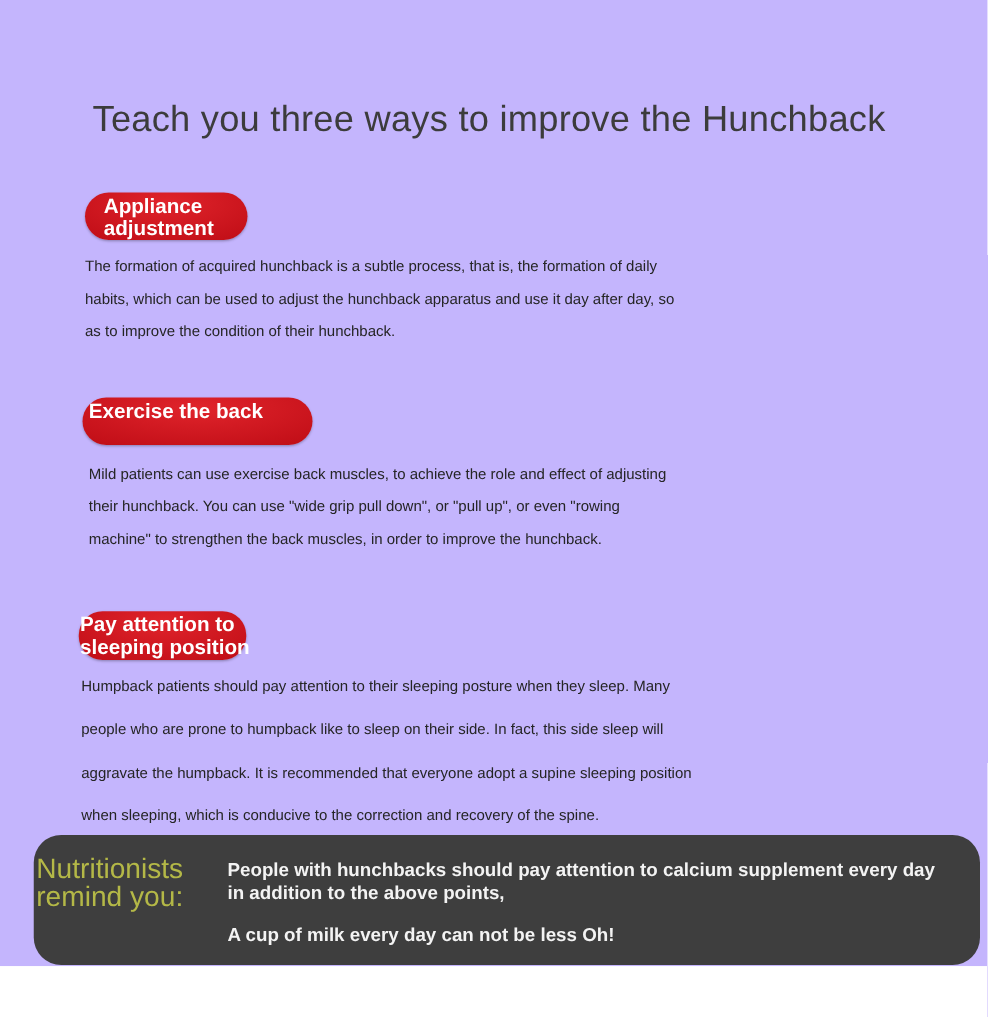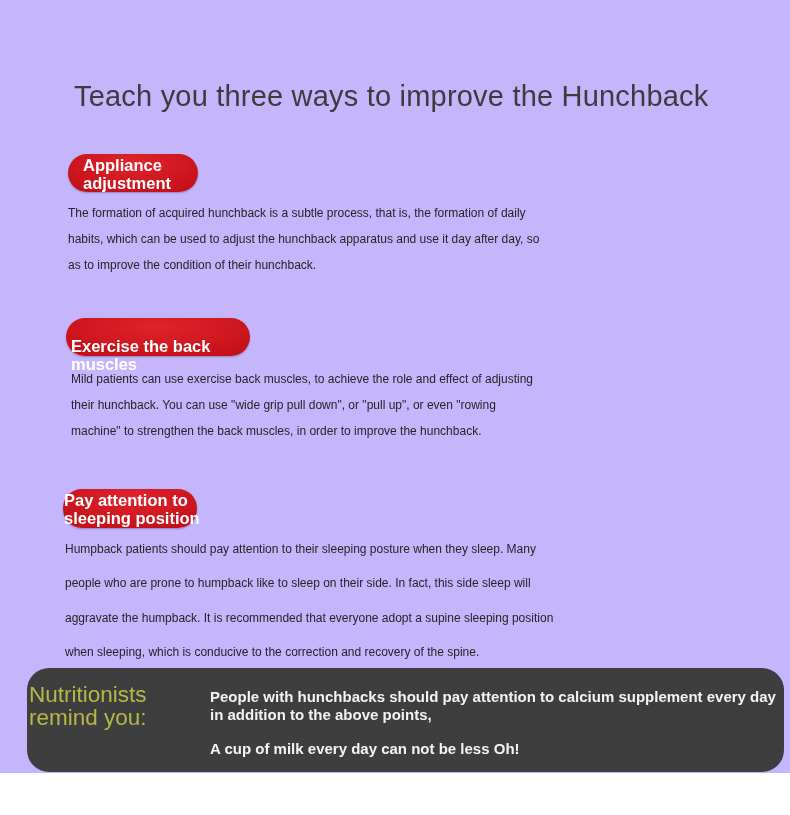--- a/index.html
+++ b/index.html
@@ -28,21 +28,21 @@
     background: radial-gradient(120% 160% at 50% 22%, var(--badge-red-light) 0%, var(--badge-red) 55%, var(--badge-red-dark) 100%);
     box-shadow: 0 1px 2px rgba(0,0,0,0.28);
     color: #ffffff;
     font-weight: bold;
     font-size: 16.5px;
     line-height: 18px;
     overflow: visible;
   }
   .badge .bline { white-space: nowrap; }
   .badge-1 { left: 68px; top: 154px; width: 130px; height: 38px; padding: 2px 0 0 15px; box-sizing: border-box; }
-  .badge-2 { left: 66px; top: 318px; width: 184px; height: 38px; padding: 19px 0 0 5px;  box-sizing: border-box; }
+  .badge-2 { left: 66px; top: 318px; width: 184px; height: 38px; padding: 2px 0 0 5px;  box-sizing: border-box; }
   .badge-3 { left: 63px; top: 489px; width: 134px; height: 39px; padding: 2px 0 0 1px;  box-sizing: border-box; }
   .para {
     position: absolute;
     font-size: 12px;
     color: #252525;
     line-height: 26px;
   }
   .para .pline { white-space: nowrap; }
   .para-1 { left: 68px; top: 200px; }
   .para-2 { left: 71px; top: 366px; }
@@ -66,21 +66,20 @@
     color: var(--note-label);
     white-space: nowrap;
   }
   .note-text {
     position: absolute;
     left: 155px;
     color: #f3f3f3;
     font-weight: bold;
     font-size: 15px;
     line-height: 18px;
-    margin-left: 28px;
   }
   .note-text .nline { white-space: nowrap; }
   .note-text-top { top: 20px; }
   .note-text-bottom { top: 72px; }
 </style>
 </head>
 <body>
 
 <div class="page" style="--badge-red-light: #e0242b; --badge-red: #c41019; --badge-red-dark: #970b13; --note-bg: #3e3e3e; --note-label: #b4b847;">
 
@@ -91,21 +90,20 @@
     <div class="bline">adjustment</div>
   </div>
   <div class="para para-1">
     <div class="pline">The formation of acquired hunchback is a subtle process, that is, the formation of daily</div>
     <div class="pline">habits, which can be used to adjust the hunchback apparatus and use it day after day, so</div>
     <div class="pline">as to improve the condition of their hunchback.</div>
   </div>
 
   <div class="badge badge-2">
     <div class="bline">Exercise the back</div>
-    <div class="bline">muscles</div>
   </div>
   <div class="para para-2">
     <div class="pline">Mild patients can use exercise back muscles, to achieve the role and effect of adjusting</div>
     <div class="pline">their hunchback. You can use "wide grip pull down", or "pull up", or even "rowing</div>
     <div class="pline">machine" to strengthen the back muscles, in order to improve the hunchback.</div>
   </div>
 
   <div class="badge badge-3">
     <div class="bline">Pay attention to</div>
     <div class="bline">sleeping position</div>

